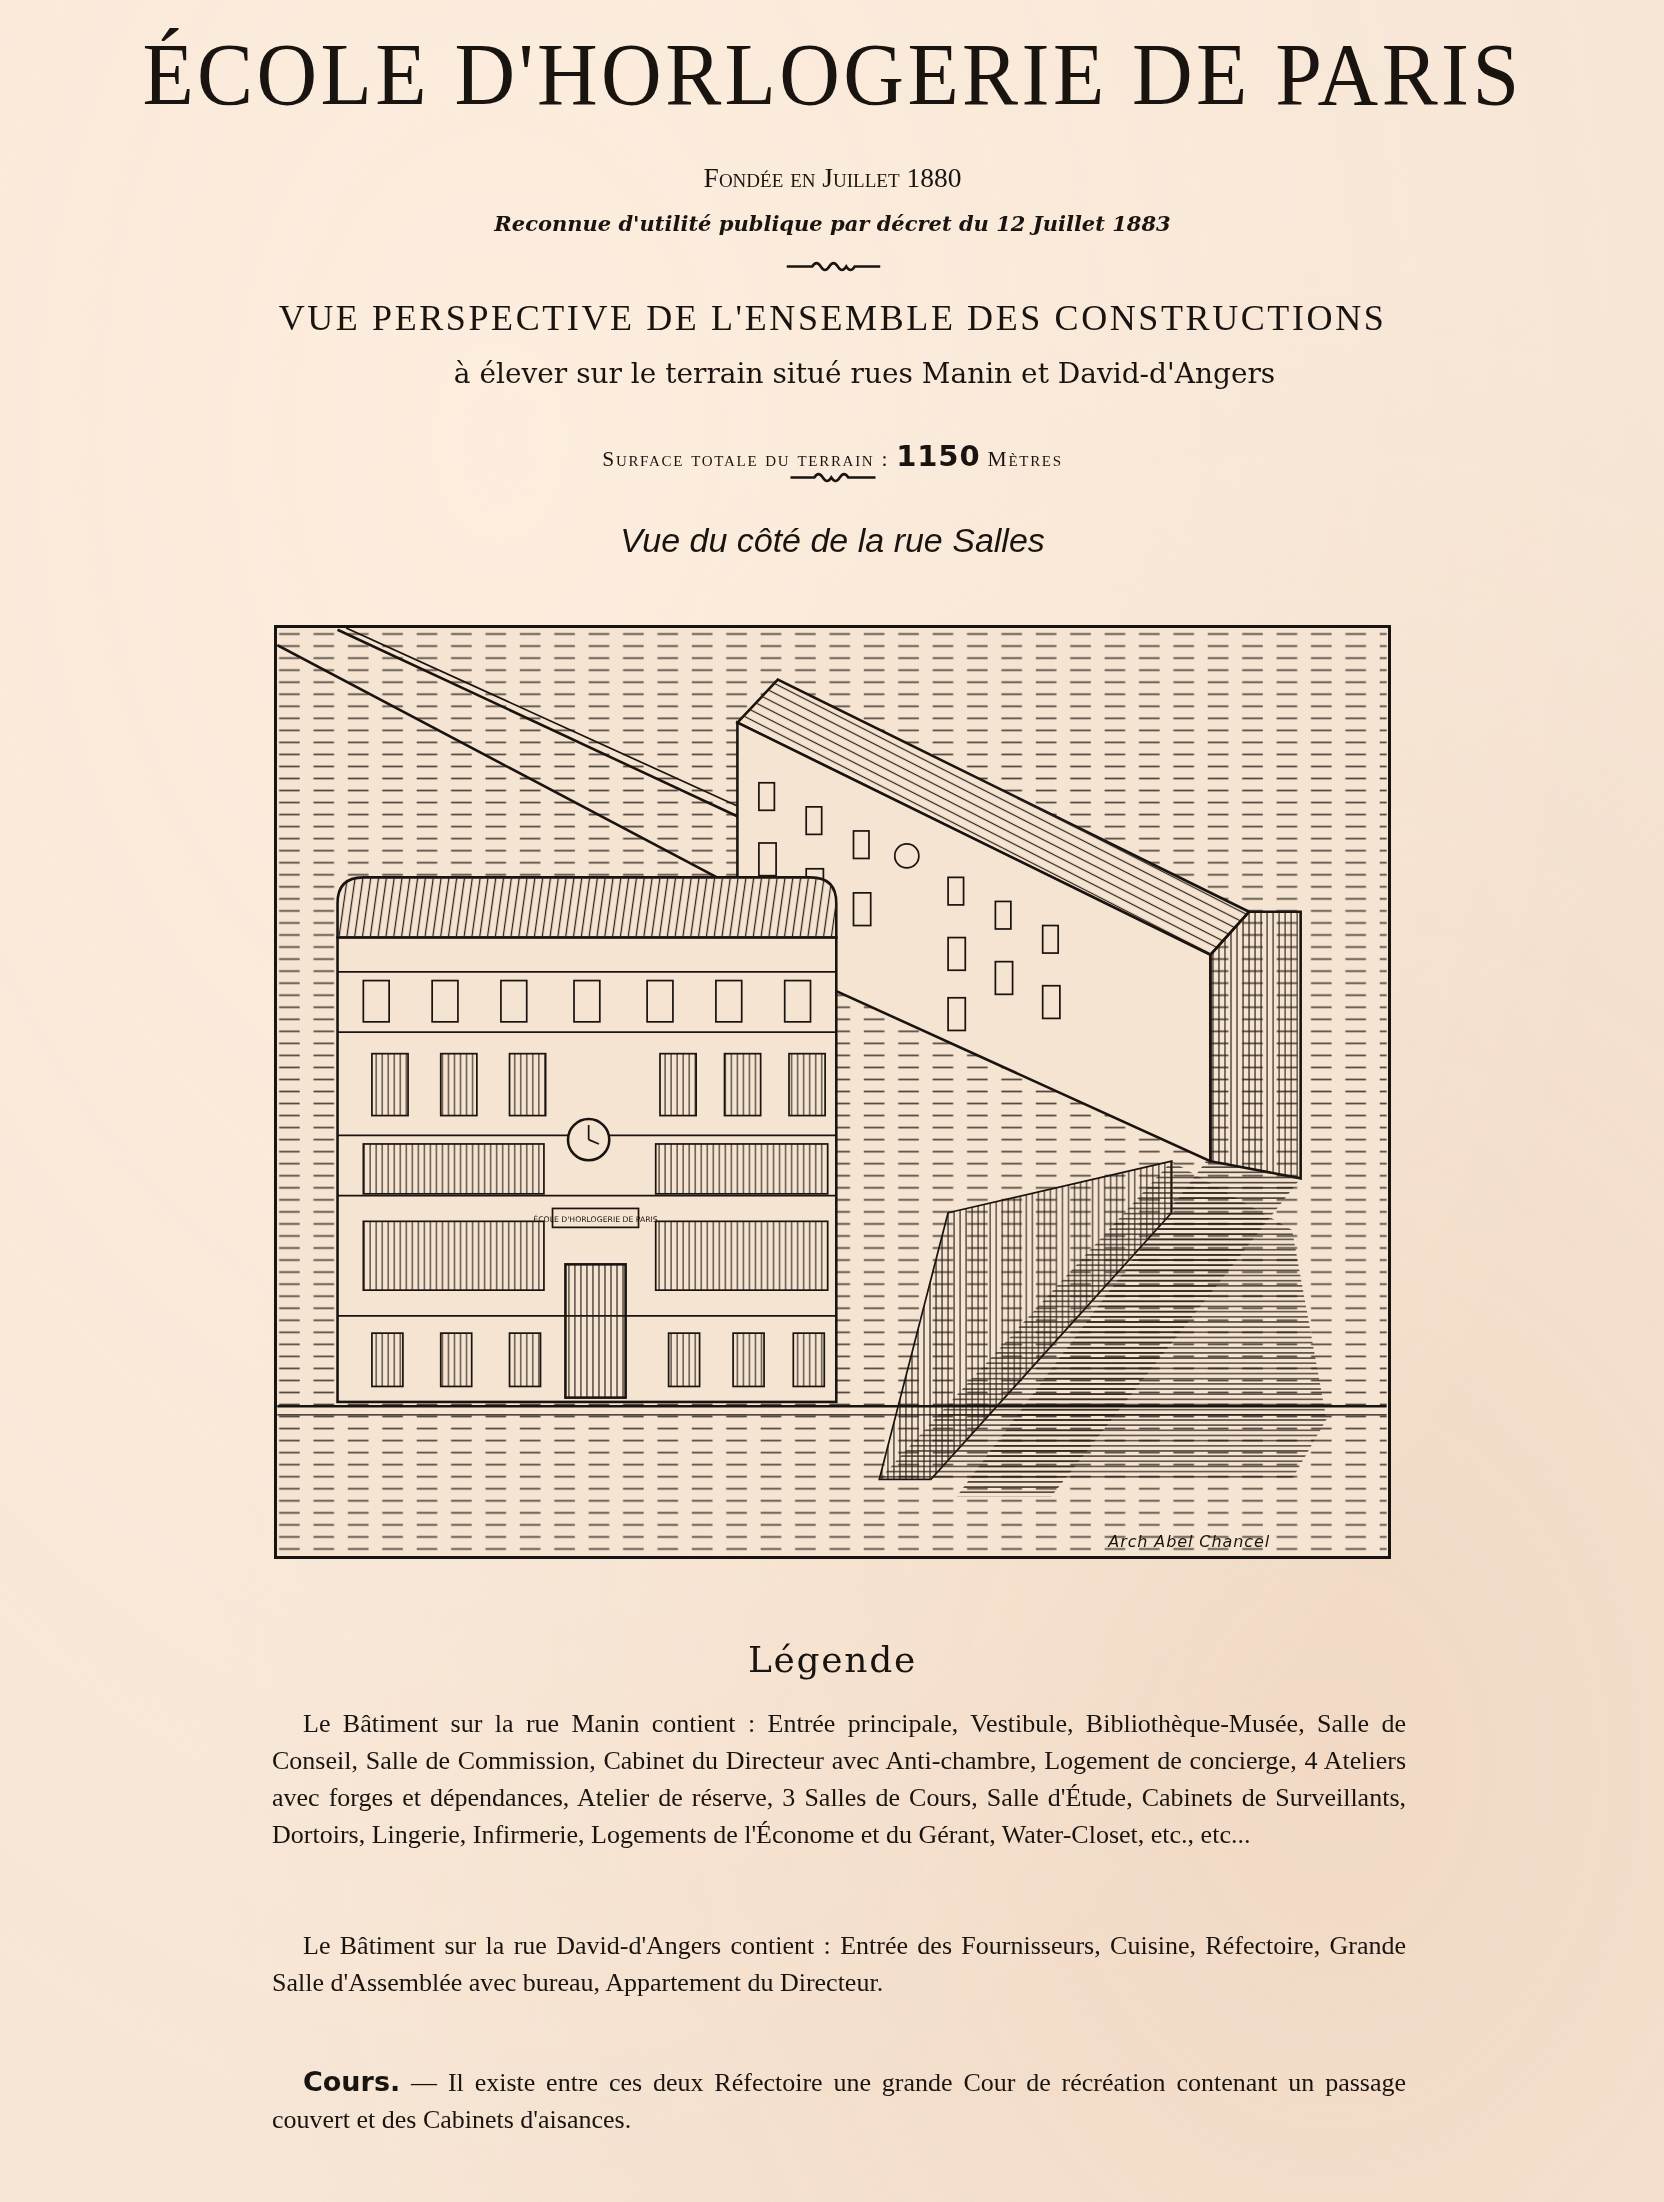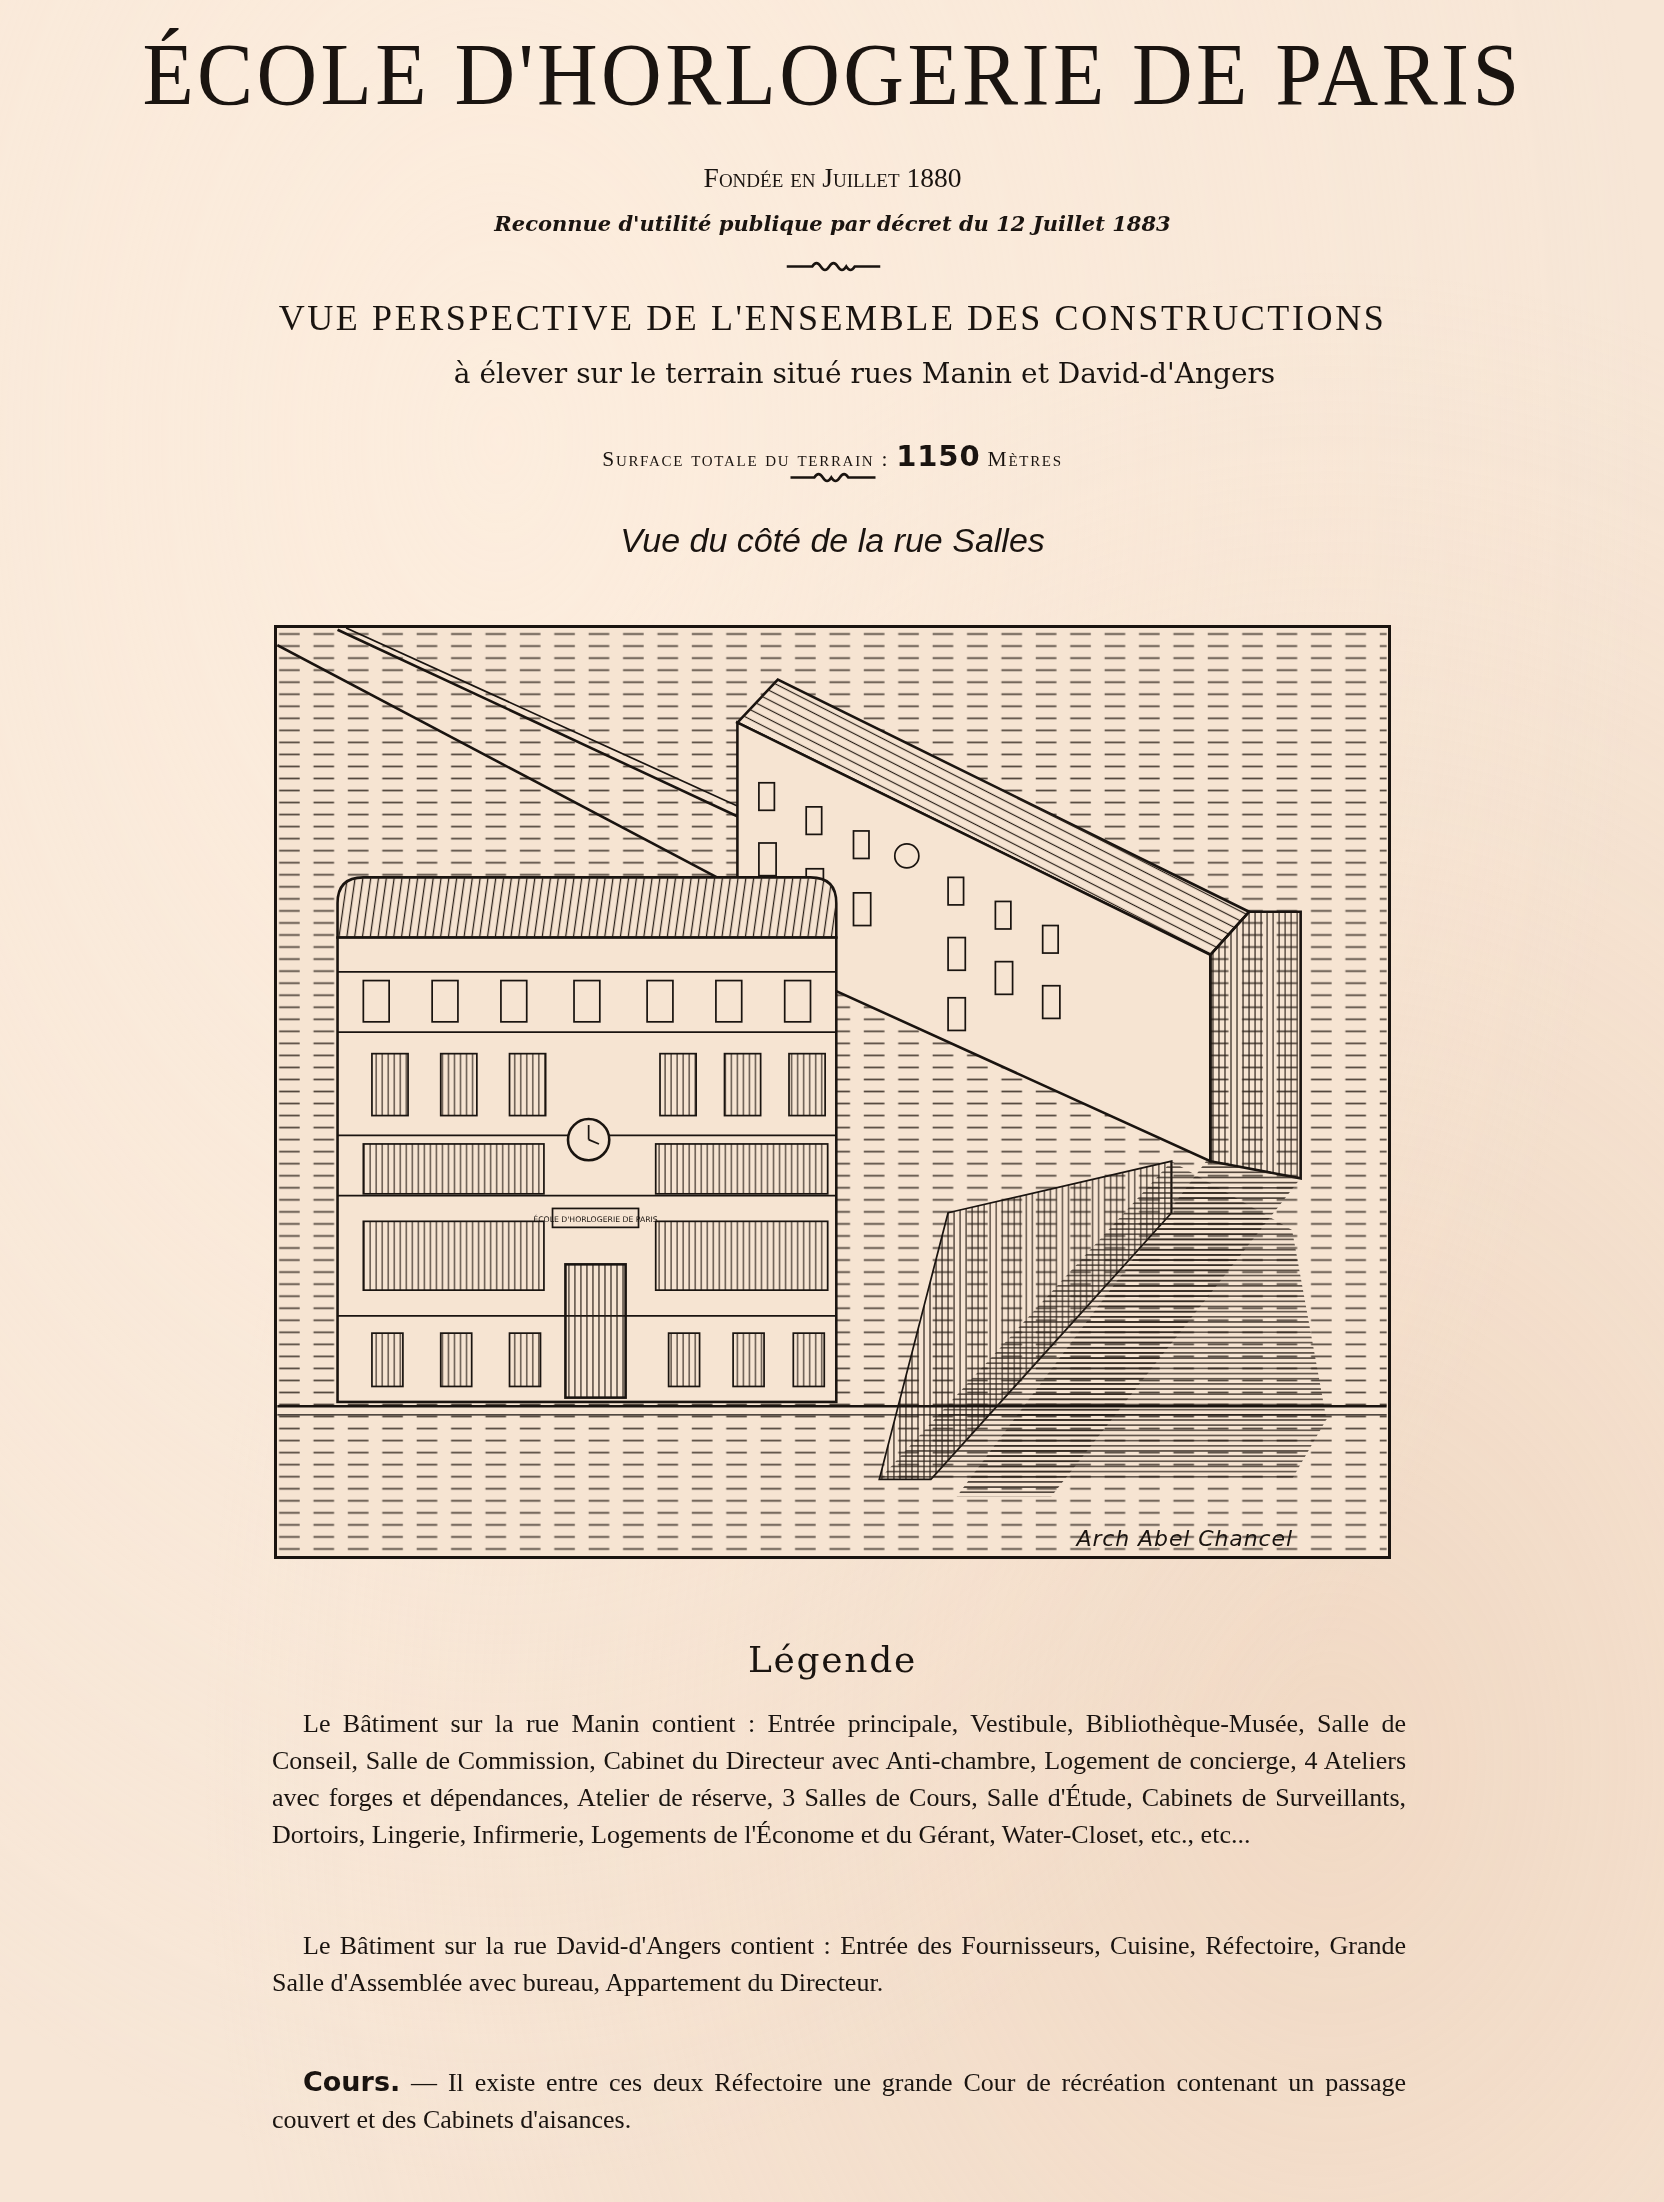--- a/index.html
+++ b/index.html
@@ -27,22 +27,22 @@
   #subtitle2 { top: 357px; font-family: "DejaVu Serif", serif; font-size: 28px; margin-left: 32px; }
   #surface { top: 439px; font-family: "Liberation Serif", serif; font-size: 21.5px; letter-spacing: 1.7px; font-variant: small-caps; }
   #surface .num { font-family: "DejaVu Sans", sans-serif; font-weight: bold; font-size: 29px; letter-spacing: 0.9px; }
   #view-caption { top: 521px; font-family: "Liberation Sans", sans-serif; font-style: italic; font-size: 34px; }
   #illustration {
     position: absolute; left: 274px; top: 625px; width: 1117px; height: 934px;
     border: 3.4px solid #1a1410; box-sizing: border-box; background: #f6e4d2; overflow: hidden;
   }
   #illustration svg { position: absolute; left: 0; top: 0; }
   #signature {
-    position: absolute; right: 95px; bottom: 5.2px; font-family: "DejaVu Sans", sans-serif;
-    font-style: italic; font-size: 22px; letter-spacing: 0.9px;
+    position: absolute; right: 118px; bottom: 5.2px; font-family: "DejaVu Sans", sans-serif;
+    font-style: italic; font-size: 16px; letter-spacing: 0.9px;
   }
   #legend-title { top: 1639px; font-family: "DejaVu Serif", serif; font-size: 36px; letter-spacing: 1.7px; }
   .para {
     position: absolute; left: 272px; width: 1134px; font-family: "Liberation Serif", serif;
     font-size: 26px; line-height: 37px; text-align: justify; text-indent: 31px;
   }
   #p1 { top: 1705px; }
   #p2 { top: 1927px; }
   #p3 { top: 2063px; }
   #p3 .nota { font-family: "DejaVu Sans", sans-serif; font-weight: bold; font-size: 27px; }

